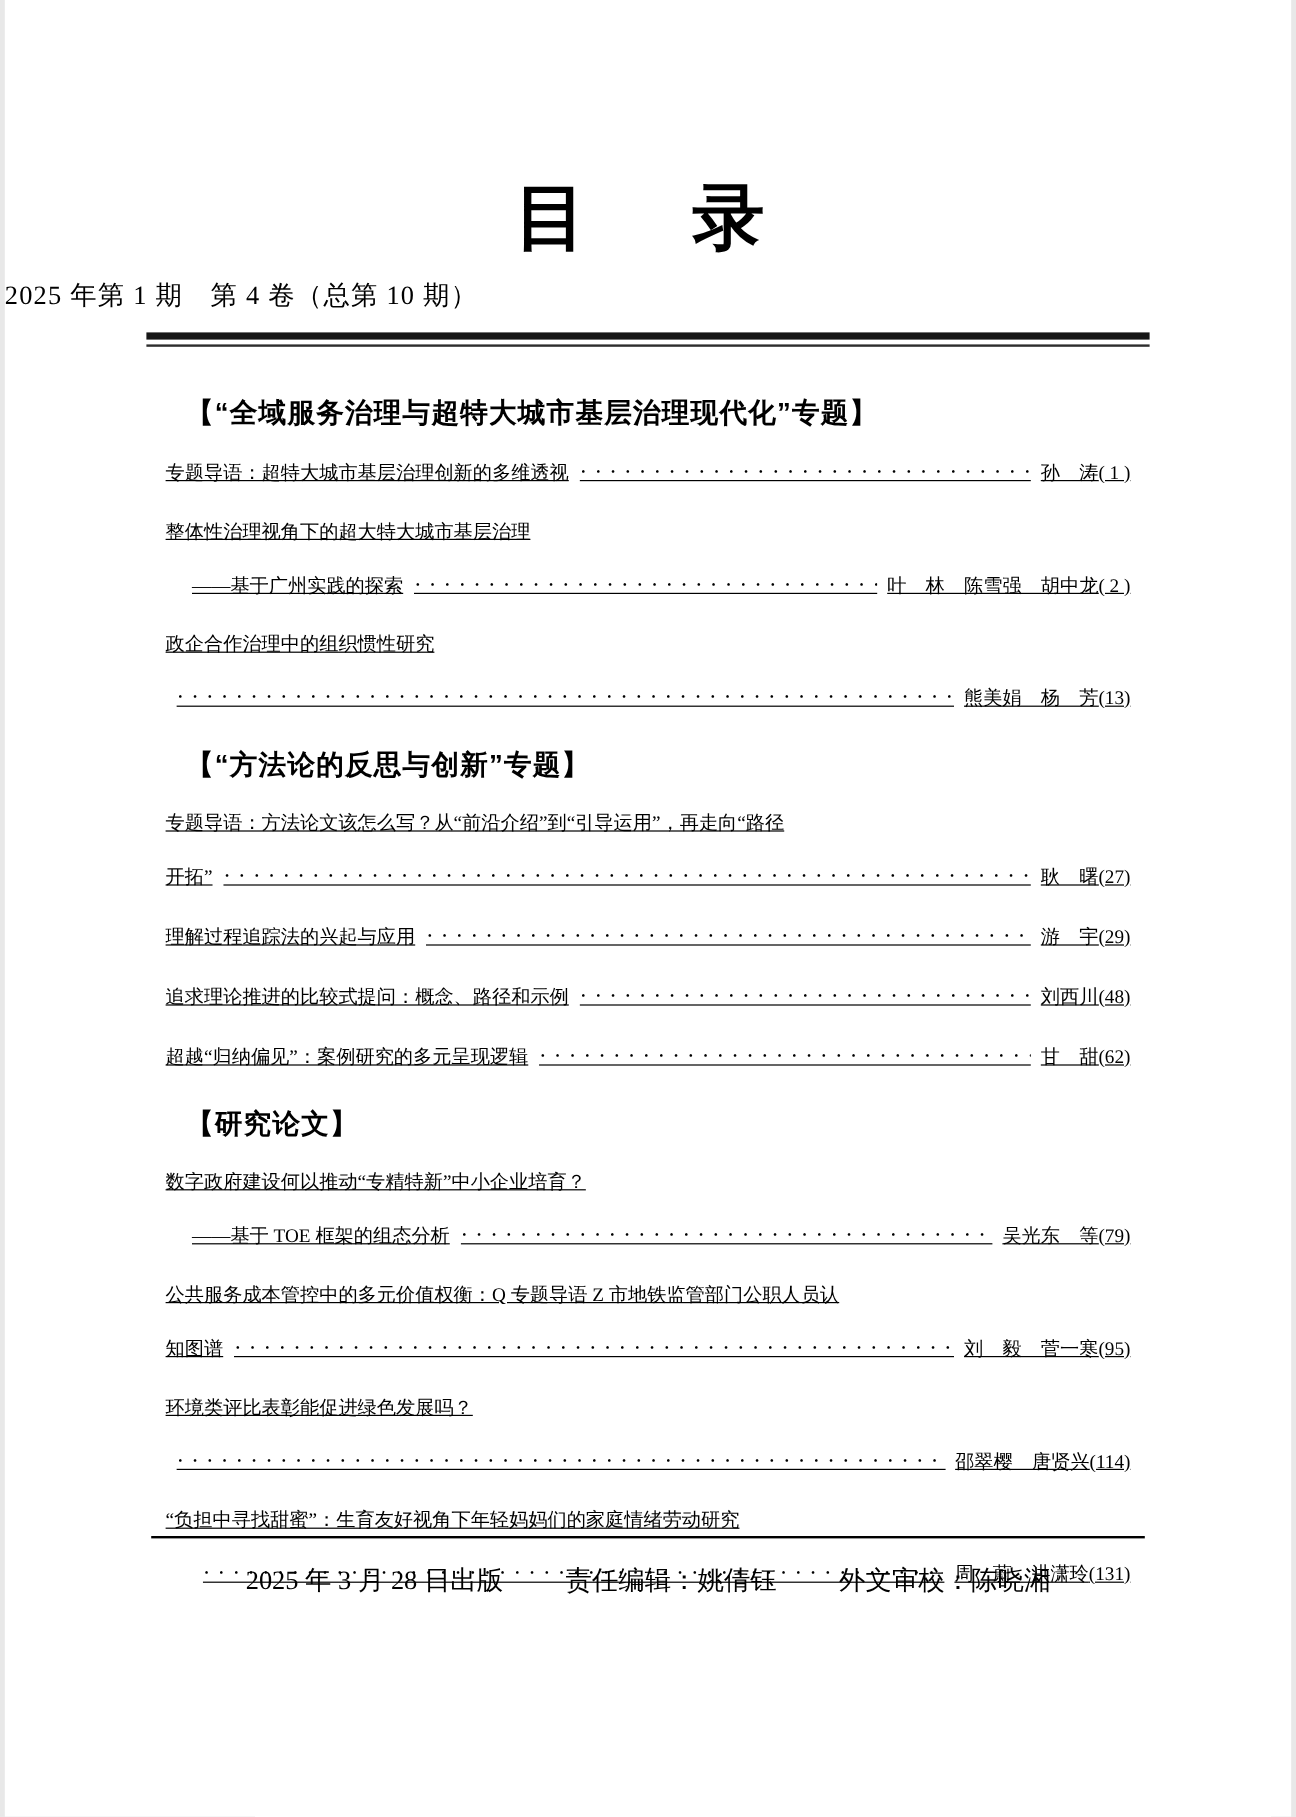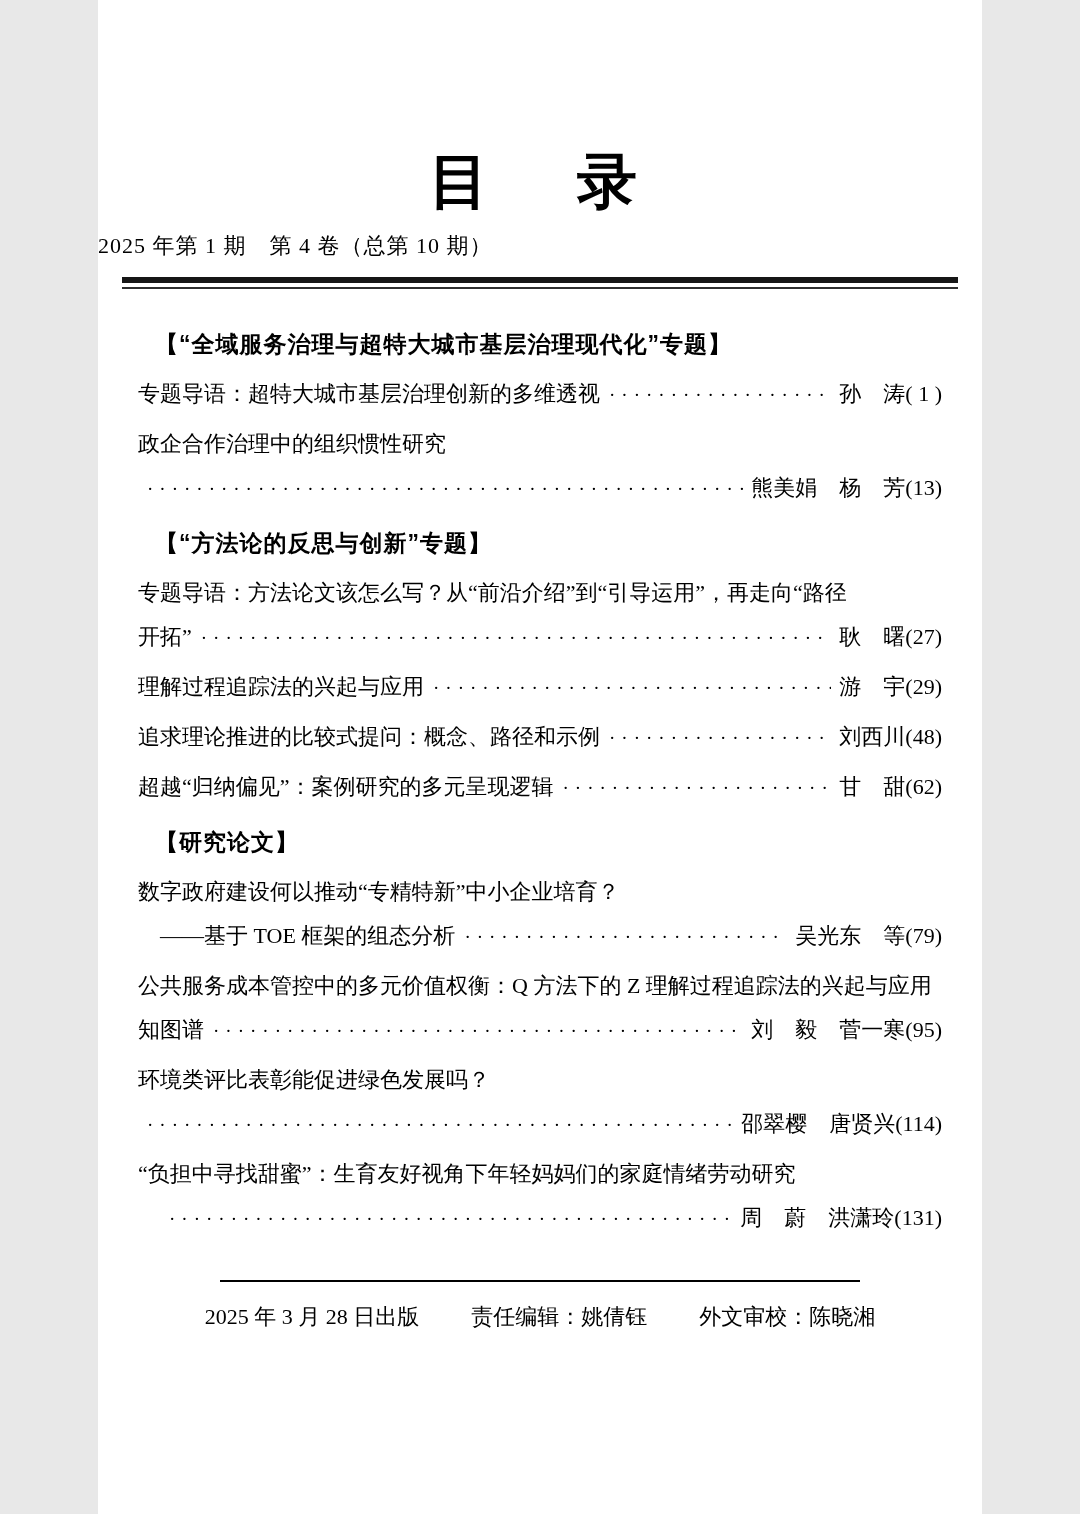--- a/index.html
+++ b/index.html
@@ -1,18 +1,18 @@
 <!DOCTYPE html>
 <html lang="zh"><head>
 <meta charset="utf-8">
 <style>
   html,body{margin:0;padding:0;background:#e8e8e8;}
   .page{
     position:relative;
-    width:884px;height:1514px;
+    width:1072px;height:1514px;
     margin:0 auto;
     background:#ffffff;
     color:#000;
     font-family:"Liberation Serif","DejaVu Serif",serif;
     overflow:hidden;
   }
   
   .title{
     margin:0;
     padding-top:148px;
@@ -45,23 +45,24 @@
     font-family:"Liberation Sans","DejaVu Sans",sans-serif;
     font-weight:700;
     font-size:23px;
     line-height:46px;
     letter-spacing:1px;
   }
   .entry{margin-top:5px;}
   .line{
     display:flex;
     align-items:baseline;
-    font-size:22px;
+    font-size:16px;
     line-height:44px;
     white-space:pre;
+    text-decoration:underline;
   }
   .line .text{flex:0 0 auto;}
   .line.indent .text{padding-left:22px;}
   .leader{
     flex:1 1 auto;
     min-width:0;
     overflow:hidden;
     white-space:nowrap;
     margin:0 8px 0 9px;
     color:#000;
@@ -108,20 +109,35 @@
           <div class="entry">
   <div class="line">
     <span class="text">专题导语：超特大城市基层治理创新的多维透视</span>
     <span class="leader"></span>
     <span class="authors">孙　涛</span>
     <span class="page-no">( 1 )</span>
   </div>
 </div>
           <div class="entry">
   <div class="line">
+    <span class="text">整体性治理视角下的超大特大城市基层治理</span>
+    
+    
+    
+  </div>
+
+  <div class="line indent">
+    <span class="text">——基于广州实践的探索</span>
+    <span class="leader"></span>
+    <span class="authors">叶　林　陈雪强　胡中龙</span>
+    <span class="page-no">( 2 )</span>
+  </div>
+</div>
+          <div class="entry">
+  <div class="line">
     <span class="text">政企合作治理中的组织惯性研究</span>
     
     
     
   </div>
 
   <div class="line indent">
     <span class="leader"></span>
     <span class="authors">熊美娟　杨　芳</span>
     <span class="page-no">(13)</span>
@@ -188,21 +204,21 @@
 
   <div class="line indent">
     <span class="text">——基于 TOE 框架的组态分析</span>
     <span class="leader"></span>
     <span class="authors">吴光东　等</span>
     <span class="page-no">(79)</span>
   </div>
 </div>
           <div class="entry">
   <div class="line">
-    <span class="text">公共服务成本管控中的多元价值权衡：Q 方法下的 Z 理解过程追踪法的兴起与应用</span>
+    <span class="text">公共服务成本管控中的多元价值权衡：Q 专题导语 Z 市地铁监管部门公职人员认</span>
     
     
     
   </div>
 
   <div class="line">
     <span class="text">知图谱</span>
     <span class="leader"></span>
     <span class="authors">刘　毅　菅一寒</span>
     <span class="page-no">(95)</span>

